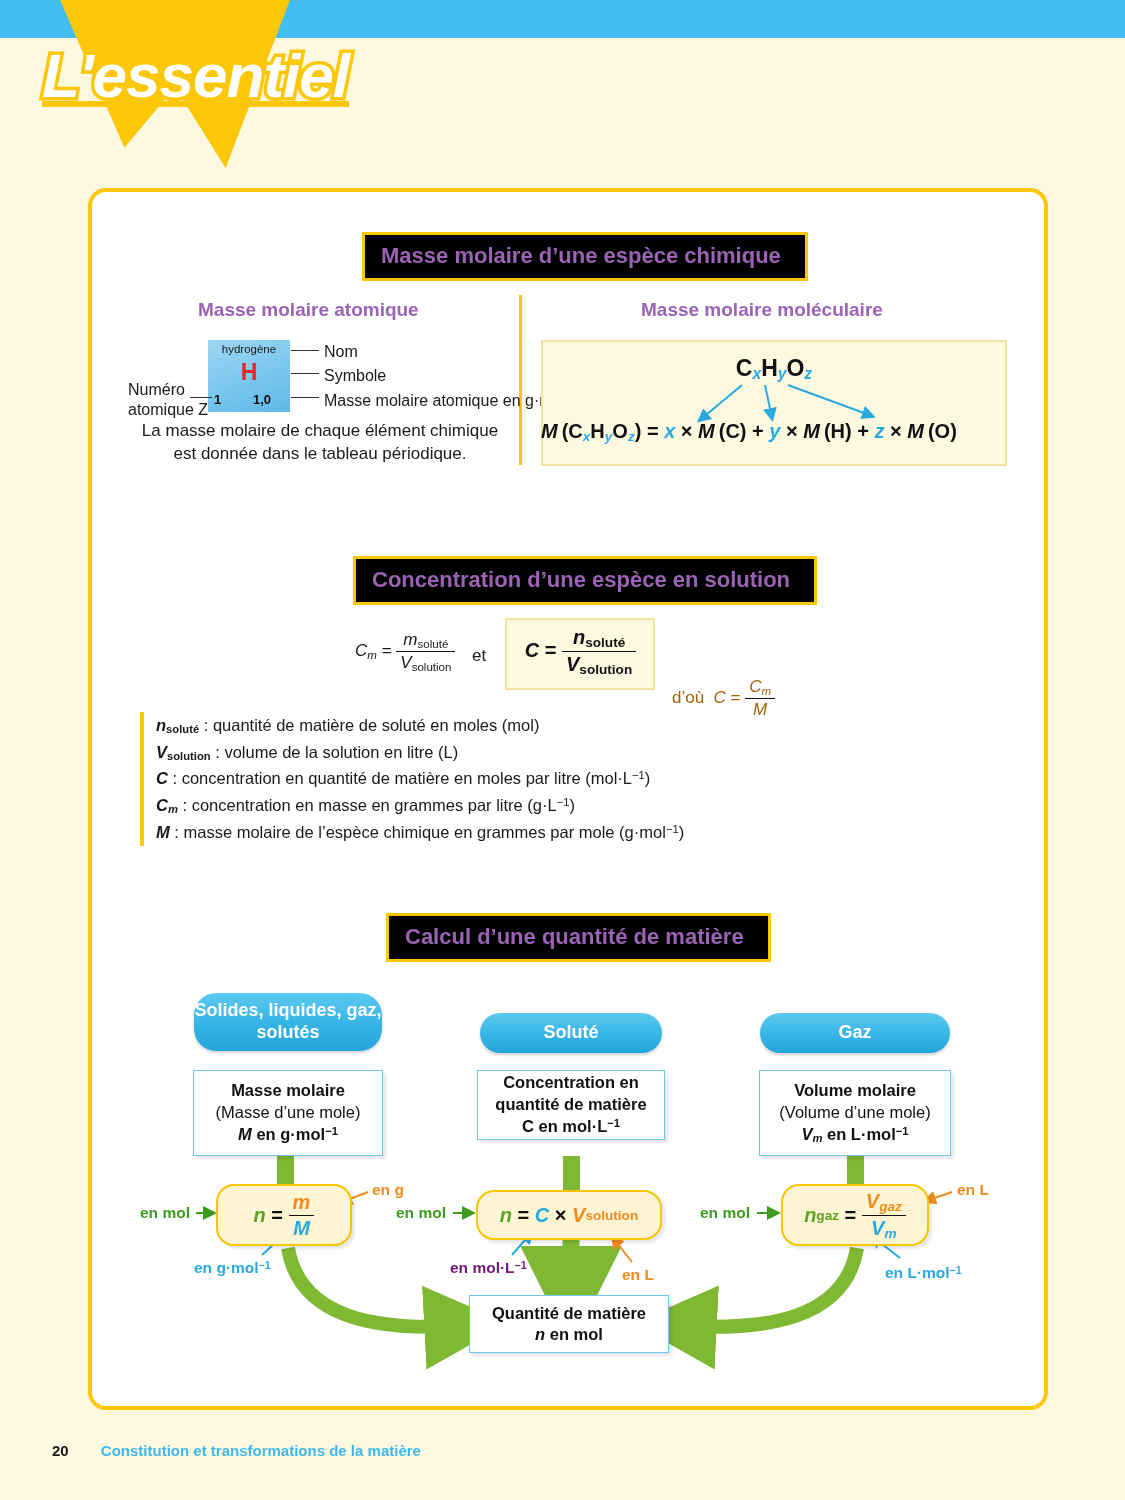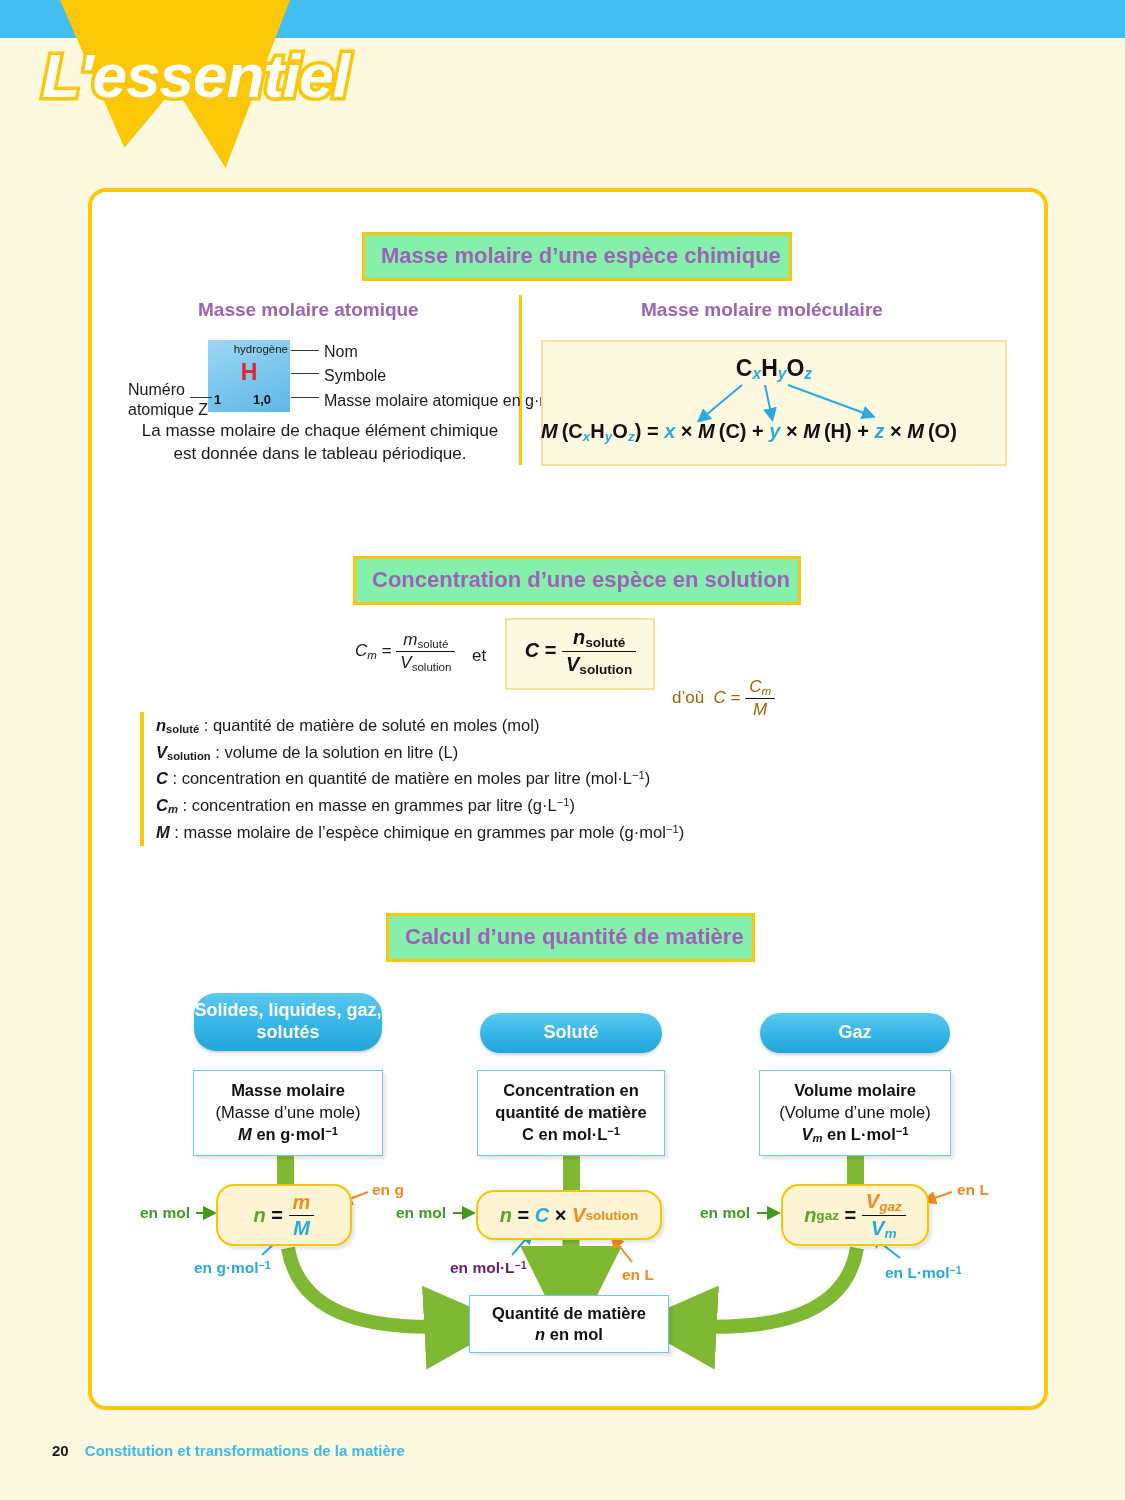--- a/index.html
+++ b/index.html
@@ -22,40 +22,41 @@
     clip-path: polygon(0 0, 100% 0, 72% 100%, 50% 52%, 28% 88%);
   }
   .essentiel {
     position: absolute; left: 42px; top: 40px;
     font-size: 62px; font-weight: bold; font-style: italic;
     color: #FFFFFF;
     -webkit-text-stroke: 7px #FBC707;
     paint-order: stroke fill;
     letter-spacing: -1px;
     white-space: nowrap;
+    text-decoration: underline;
   }
 
   
   .card {
     position: absolute; left: 88px; top: 188px;
     width: 960px; height: 1222px;
     background: #FFFFFF;
     border: 4px solid #FBC707;
     border-radius: 18px;
   }
 
   
   .sec-title {
     position: absolute;
-    background: #86efac;
+    background: #000000;
     border: 3px solid #FBC707;
     color: #9B63B5;
     font-weight: bold;
     font-size: 22px;
-    padding: 8px 8px 9px 16px;
+    padding: 8px 24px 9px 16px;
     white-space: nowrap;
   }
   #title-masse  { left: 362px; top: 232px; }
   #title-conc   { left: 353px; top: 556px; }
   #title-calcul { left: 386px; top: 913px; }
 
   .sub-title {
     position: absolute;
     color: #9B63B5; font-weight: bold; font-size: 19px;
     white-space: nowrap;
@@ -69,21 +70,21 @@
   }
 
   
   .hydro-wrap { position: absolute; left: 128px; top: 340px; width: 380px; height: 72px; }
   .hydro-box {
     position: absolute; left: 80px; top: 0; width: 82px; height: 72px;
     background: linear-gradient(160deg,#9ED6F2 0%, #7FC9EE 45%, #5FB8E8 100%);
   }
   .hydro-name {
     position: absolute; left: 82px; top: 3px; width: 78px;
-    text-align: right; font-size: 11.5px; color: #1a1a1a;
+    text-align: center; font-size: 11.5px; color: #1a1a1a;
   }
   .hydro-symbol {
     position: absolute; left: 80px; top: 19px; width: 82px;
     text-align: center; font-size: 23px; font-weight: bold; color: #E8232A;
   }
   .hydro-z  { position: absolute; left: 86px; top: 52px; font-size: 13px; font-weight: bold; color: #111; }
   .hydro-m  { position: absolute; left: 125px; top: 52px; font-size: 13px; font-weight: bold; color: #111; }
   .hydro-lbl { position: absolute; font-size: 16px; color: #1a1a1a; white-space: nowrap; }
   #lbl-numero { left: 0px; top: 40px; line-height: 1.25; }
   #lbl-nom    { left: 196px; top: 3px; }
@@ -155,21 +156,21 @@
 
   .wbox {
     position: absolute; background: #FFFFFF;
     border: 1.6px solid #6FC7EC;
     box-shadow: 3px 3px 3px rgba(0,0,0,.10);
     font-size: 16.5px; color: #111; line-height: 1.33;
     display: flex; flex-direction: column; align-items: center; justify-content: center;
     text-align: center;
   }
   #wbox-1 { left: 193px; top: 1070px; width: 190px; height: 86px; }
-  #wbox-2 { left: 477px; top: 1070px; width: 188px; height: 86px; }
+  #wbox-2 { left: 477px; top: 1070px; width: 188px; height: 70px; }
   #wbox-3 { left: 759px; top: 1070px; width: 192px; height: 86px; }
   .wbox .b1 { font-weight: bold; }
   .wbox .b3 { font-weight: bold; }
 
   .capsule {
     position: absolute; background: #FDF4D4;
     border: 2.5px solid #F7C600; border-radius: 18px;
     box-shadow: 3px 3px 3px rgba(0,0,0,.10);
     display: flex; align-items: center; justify-content: center;
     font-size: 20px; font-weight: bold; color: #111;
@@ -197,21 +198,21 @@
   #n-L-2    { left: 622px; top: 1266px; color: #F18B1E; }
   #n-mol-3  { left: 700px; top: 1204px; color: #3E9B20; }
   #n-L-3    { left: 957px; top: 1181px; color: #F18B1E; }
   #n-Lmol-3 { left: 885px; top: 1264px; color: #29A9E0; }
 
   svg.overlay { position: absolute; left: 0; top: 0; width: 1125px; height: 1500px; pointer-events: none; }
 
   
   .footer { position: absolute; left: 52px; top: 1442px; font-size: 15px; white-space: nowrap; }
   .footer .pg { font-weight: bold; color: #1a1a1a; }
-  .footer .ft { font-weight: bold; color: #3FB8EC; margin-left: 12px; }
+  .footer .ft { font-weight: bold; color: #3FB8EC; margin-left: 28px; }
 </style>
 </head>
 <body>
 
 <div class="page">
 
   <div class="topbar"></div>
   <div class="banner-tri"></div>
   <div class="essentiel">L'essentiel</div>
 

